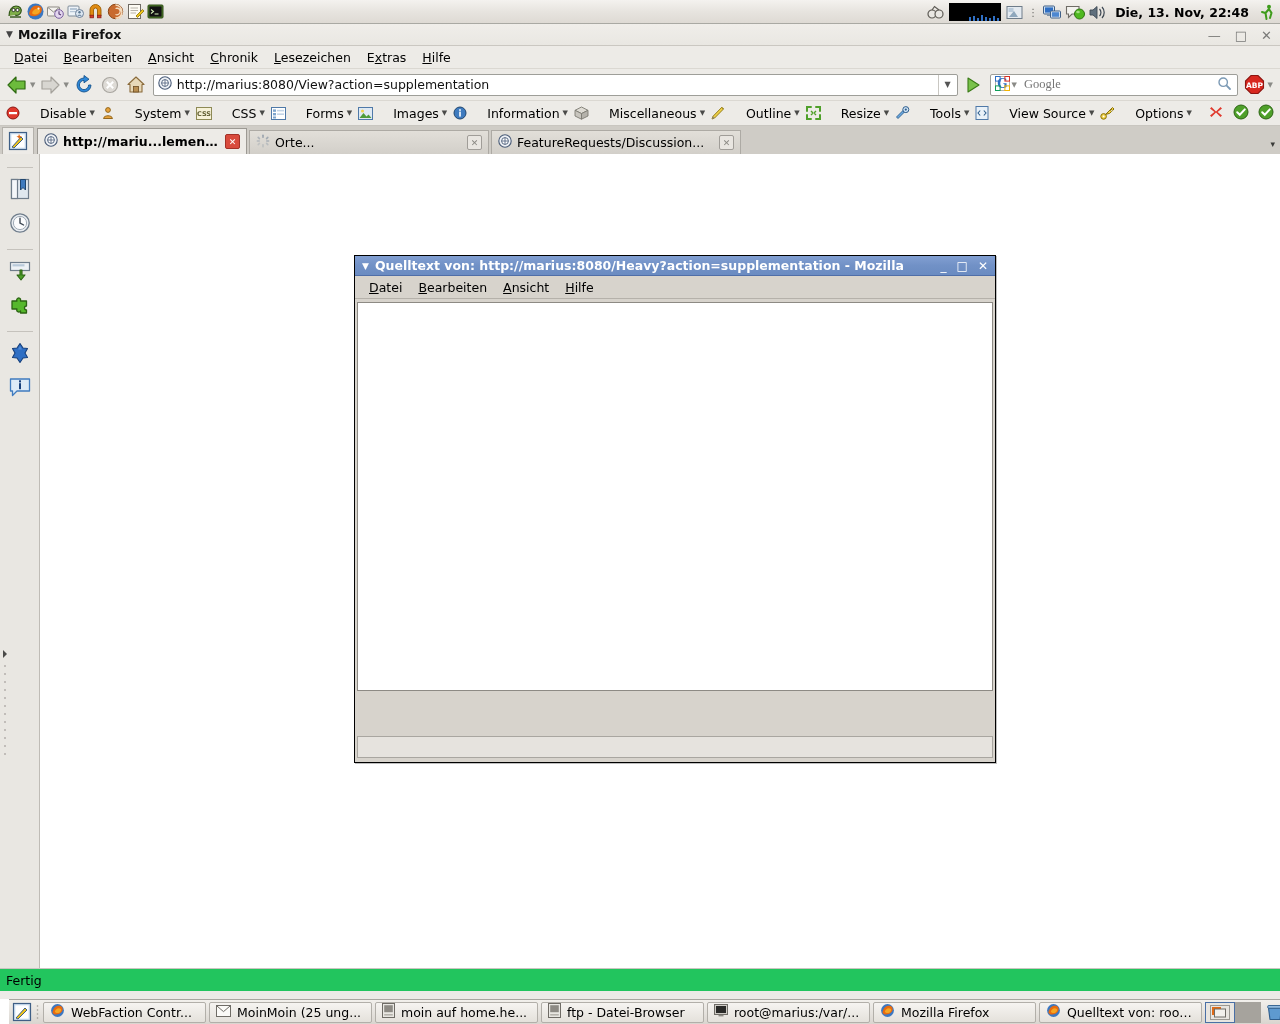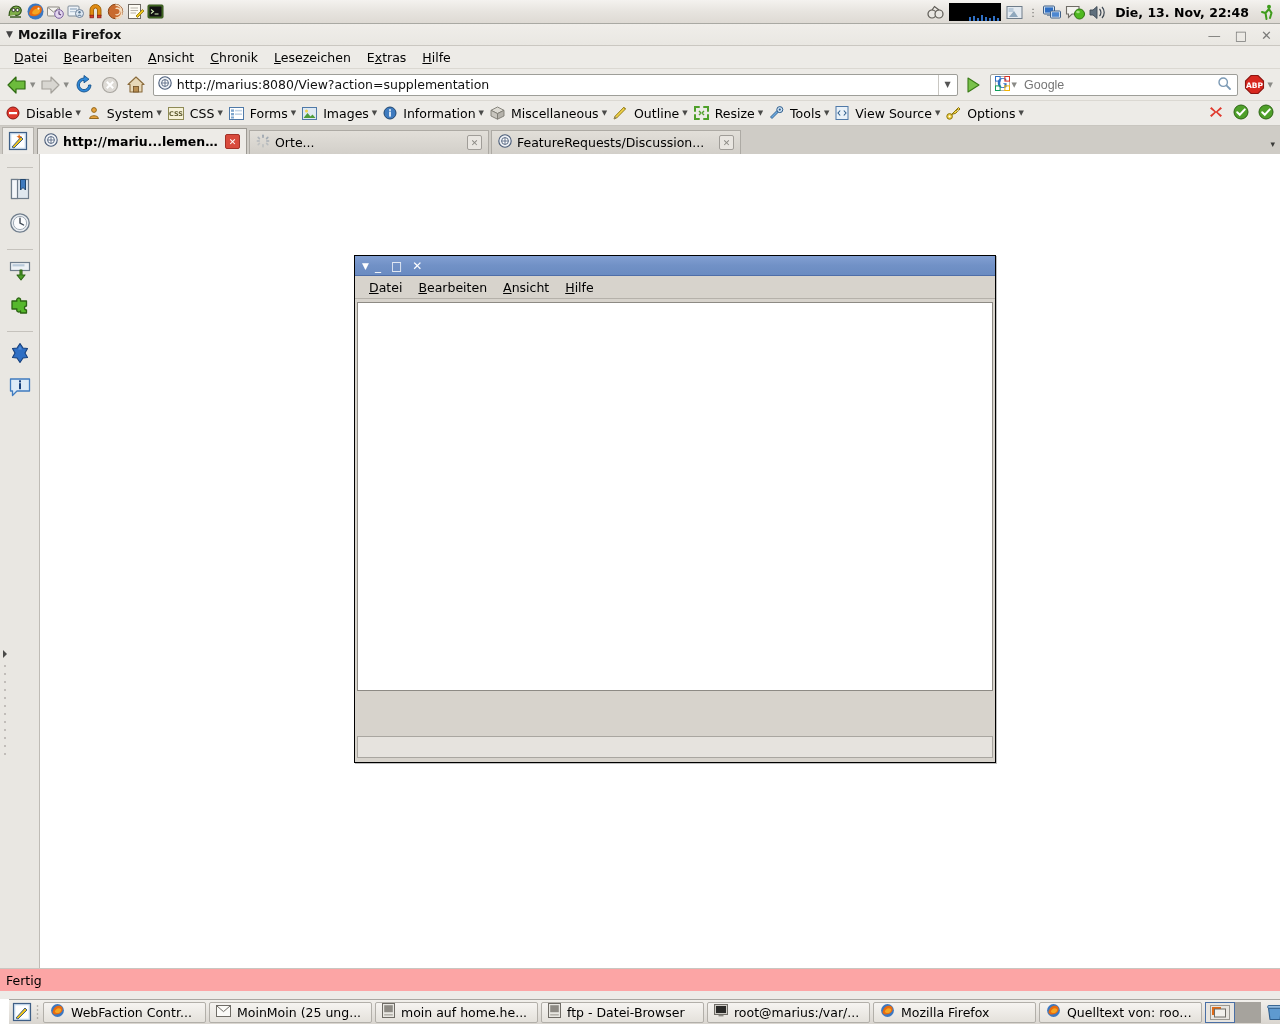--- a/index.html
+++ b/index.html
@@ -76,21 +76,21 @@
   }
   .search-ph { font-size:12.5px; color:#8d8d8d; flex:1; padding-left:5px;}
   .abp { width:26px;height:26px; display:flex;align-items:center;justify-content:center; margin-left:4px;}
 
   
   .ff-devbar {
     height:24px; background:#edebe7; display:flex; align-items:center;
     padding:0 3px; border-bottom:1px solid #c9c6c0; position:relative;
   }
   .dev-item { display:flex; align-items:center; font-size:12.5px; padding:1px 3px; white-space:nowrap;}
-  .dev-item .lbl { margin-left:6px; }
+  .dev-item .lbl { margin-left:20px; }
   .dev-item .car { margin-left:3px; font-size:7px; color:#4a4a48;}
   .dev-right { position:absolute; right:6px; top:0; height:24px; display:flex; align-items:center; gap:9px;}
 
   
   .ff-tabbar {
     height:28px; background:#cfccc6; display:flex; align-items:flex-end;
     padding-left:2px; box-sizing:border-box; position:relative;
   }
   .tab-sidebtn { width:30px; height:26px; display:flex;align-items:center;justify-content:center;
                  background:#edebe7; border:1px solid #b4b1ab; border-bottom:none; margin-right:3px;}
@@ -119,21 +119,21 @@
     position:relative;
   }
   .sb-sep { width:26px; height:1px; background:#c5c2bc; margin:6px 0 7px 0;}
   .sb-icon { width:28px; height:28px; margin-bottom:6px; display:flex; align-items:center; justify-content:center;}
   .sb-grip { position:absolute; left:2px; top:490px; width:6px; height:120px; }
 
   .ff-page { flex:1; background:#ffffff; position:relative;}
 
   
   .ff-statusbar {
-    height:22px; background:#fca5a5; border-top:1px solid #c9c6c0;
+    height:22px; background:#22c55e; border-top:1px solid #c9c6c0;
     display:flex; align-items:center; padding-left:6px; font-size:12.5px;
     position:relative;
   }
 
   
   .vs-window {
     position:absolute; left:354px; top:255px; width:642px; height:508px;
     border:1px solid #000; background:#d7d3cc; box-sizing:border-box;
     box-shadow: 1px 1px 0 rgba(0,0,0,0.25);
   }
@@ -402,21 +402,21 @@
           <svg width="15" height="15" viewBox="0 0 15 15">
             <rect x="0.5" y="0.5" width="14" height="14" fill="#fff" stroke="#b5b2ac"></rect>
             <text x="7.3" y="11.6" font-family="DejaVu Serif, serif" font-size="12" font-weight="bold" fill="#2f6fc4" text-anchor="middle">G</text>
             <rect x="0.5" y="0.5" width="4.6" height="4.6" fill="none" stroke="#2f6fc4" stroke-width="1"></rect>
             <rect x="9.9" y="0.5" width="4.6" height="4.6" fill="none" stroke="#d93025" stroke-width="1"></rect>
             <rect x="0.5" y="9.9" width="4.6" height="4.6" fill="none" stroke="#0f9d58" stroke-width="1"></rect>
             <rect x="9.9" y="9.9" width="4.6" height="4.6" fill="none" stroke="#f4b400" stroke-width="1"></rect>
           </svg>
         </span>
         <span class="dropcaret">▼</span>
-        <input class="search-ph" style="border: none; outline: none; background: transparent; font-family: Liberation Sans, sans-serif; font-size: 12.5px; color: #7f1d1d;" placeholder="Google">
+        <input class="search-ph" style="border: none; outline: none; background: transparent; font-family: Liberation Serif, serif; font-size: 12.5px; color: #7f1d1d;" placeholder="Google">
         <span style="padding-right:5px;">
           <svg width="15" height="15" viewBox="0 0 15 15">
             <circle cx="6.2" cy="6.2" r="4.2" fill="none" stroke="#7c9ab5" stroke-width="1.4"></circle>
             <path d="M9.4 9.4 L13 13" stroke="#7c9ab5" stroke-width="1.8" stroke-linecap="round"></path>
           </svg>
         </span>
       </div>
 
       <span class="abp">
         <svg width="21" height="21" viewBox="0 0 21 21">
@@ -685,20 +685,21 @@
     </div>
 
     <div class="ff-statusbar">
       <span>Fertig</span>
     </div>
   </div>
 
   <div class="vs-window">
     <div class="vs-titlebar">
       <span class="vs-tb-arrow">▼</span>
+      <span class="vs-title">Quelltext von: http://marius:8080/Heavy?action=supplementation - Mozilla</span>
       <div class="vs-btns">
         <span>_</span>
         <span>□</span>
         <span>✕</span>
       </div>
     </div>
     <div class="vs-menubar">
       <span class="vs-menu-item"><u>D</u>atei</span>
       <span class="vs-menu-item"><u>B</u>earbeiten</span>
       <span class="vs-menu-item"><u>A</u>nsicht</span>

